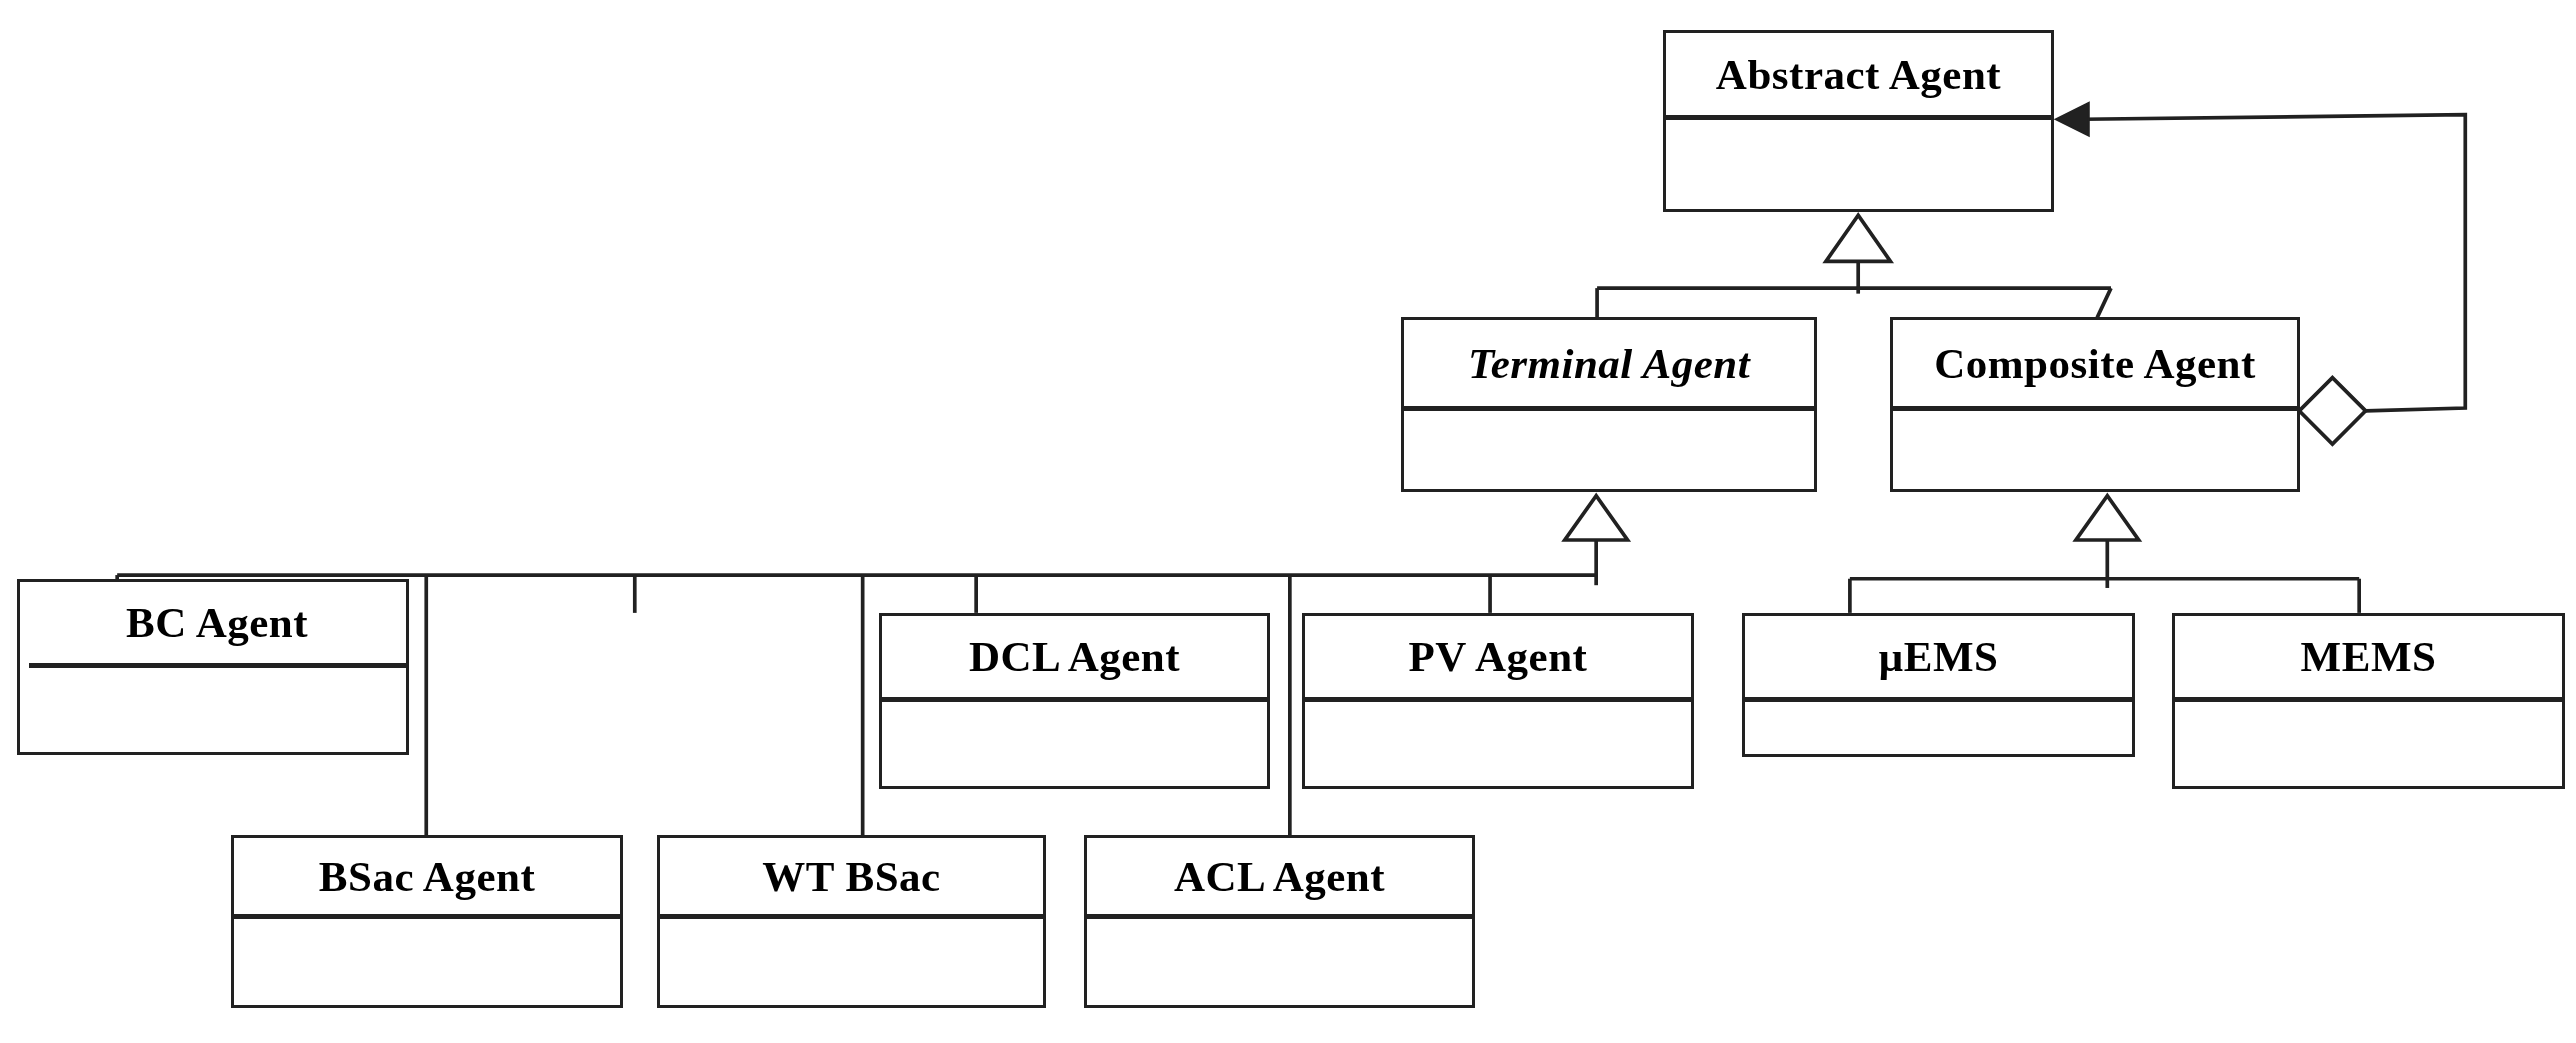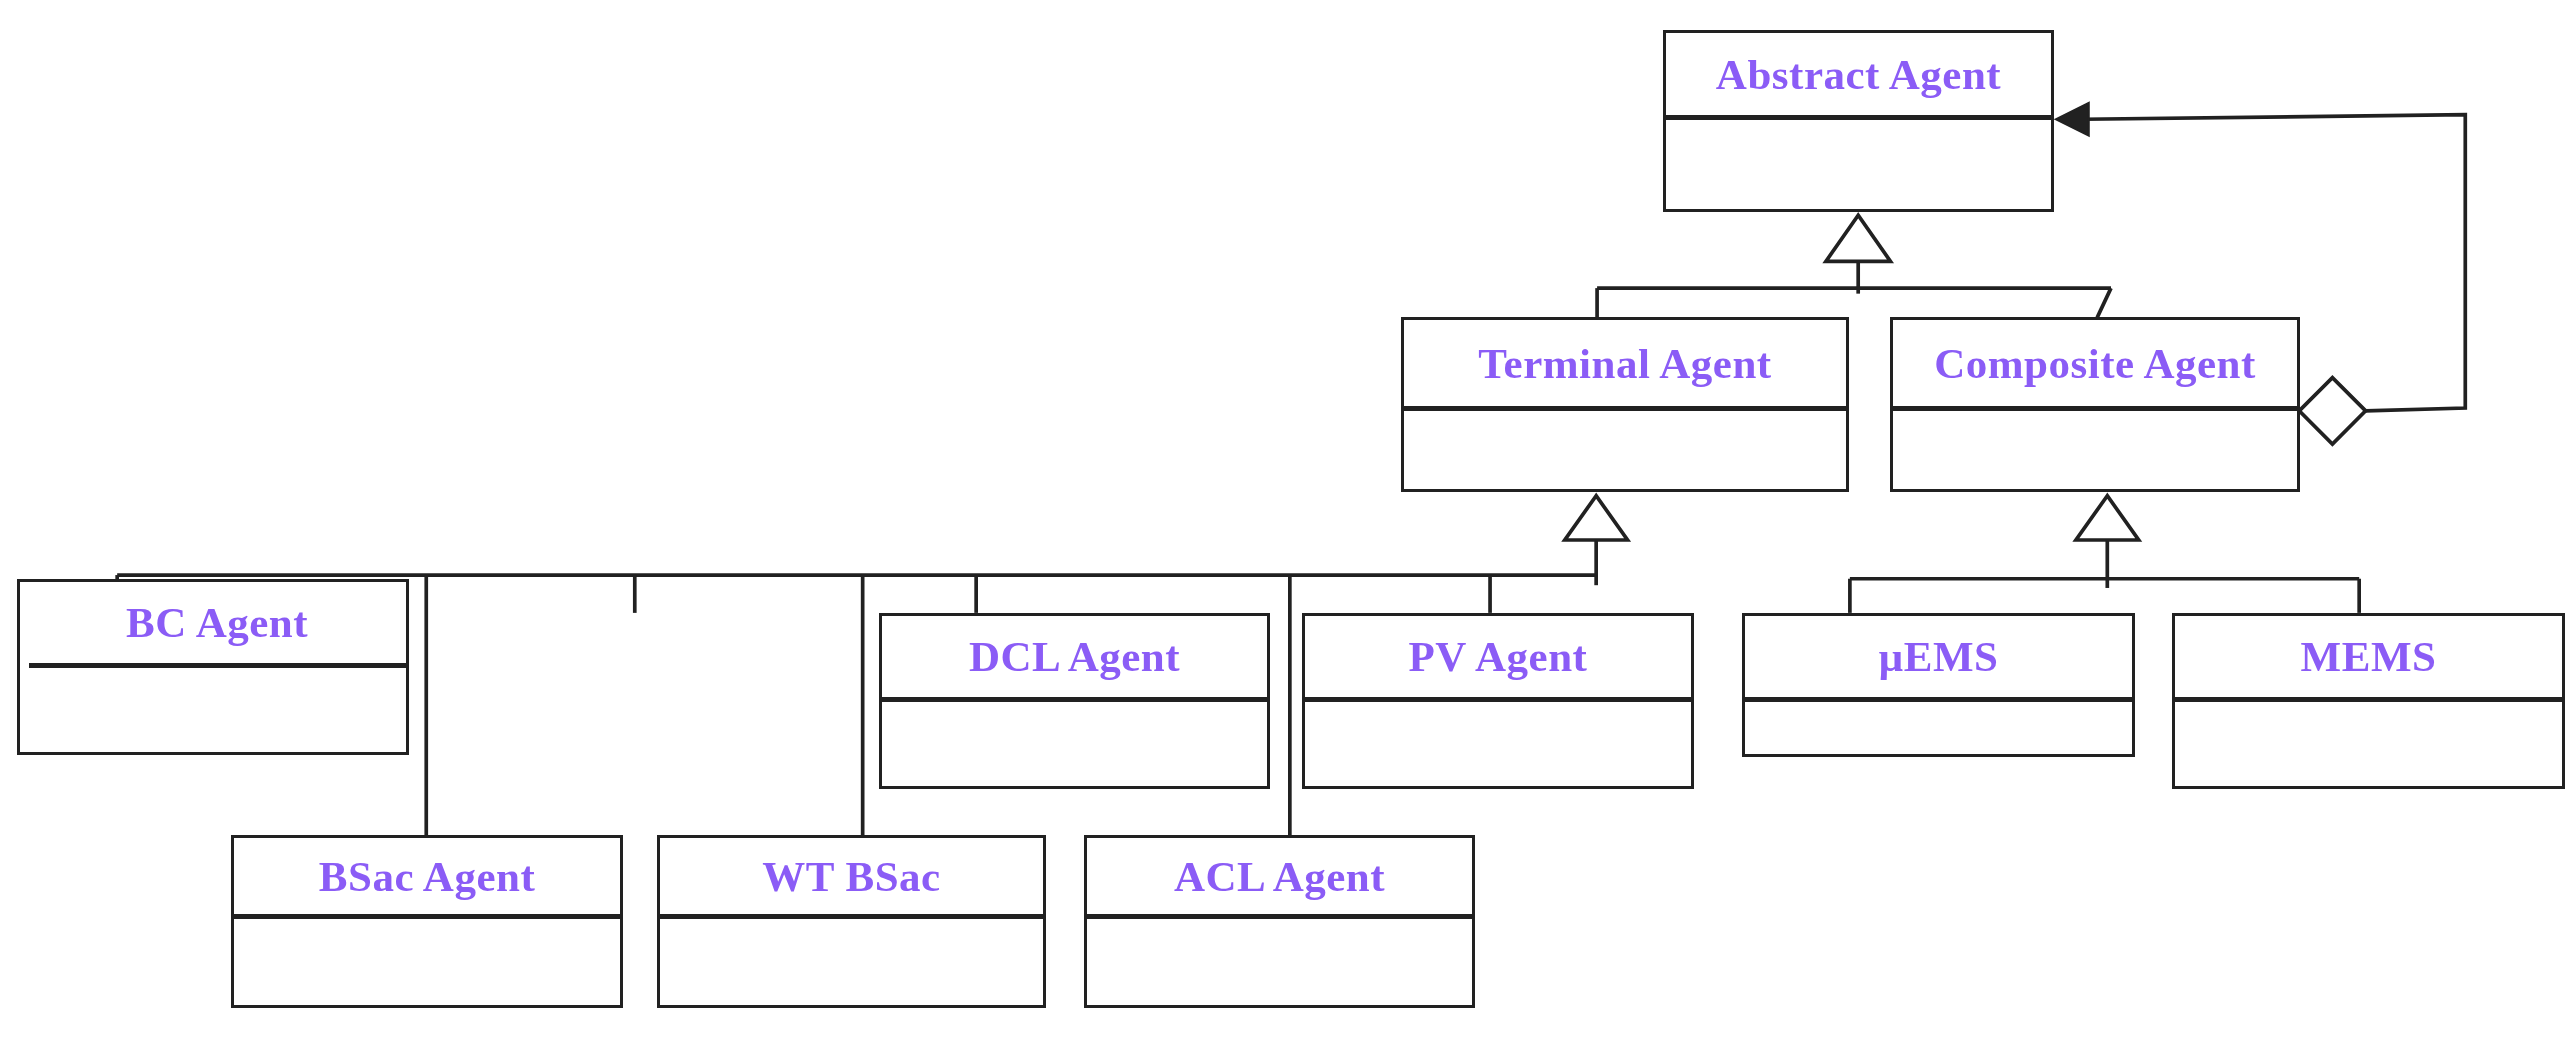--- a/index.html
+++ b/index.html
@@ -33,32 +33,32 @@
   .uml-title {
     border-bottom: 5.5px solid #212121;
     display: flex;
     align-items: center;
     justify-content: center;
     box-sizing: border-box;
   }
   .uml-title span {
     font-weight: bold;
     font-size: 43px;
-    color: #8b5cf6;
+    color: #000000;
     letter-spacing: 0.5px;
     white-space: nowrap;
   }
   .uml-body {
     flex: 1 1 auto;
   }
 
   
   .c-abstract  { left: 1663px; top:  30px; width: 391px; height: 182px; }
   .c-abstract .uml-title { height: 87px; }
-  .c-terminal  { left: 1401px; top: 317px; width: 448px; height: 175px; }
+  .c-terminal  { left: 1401px; top: 317px; width: 416px; height: 175px; font-style: italic; }
   .c-composite { left: 1890px; top: 317px; width: 410px; height: 175px; }
   .c-terminal .uml-title, .c-composite .uml-title { height: 91px; }
   .c-bc   { left:   16.6px; top: 579px; width: 392px; height: 176px; padding-left: 9px; }
   .c-bsdc { left:  440px; top: 613px; width: 393px; height: 176px; }
   .c-dcl  { left:  879px; top: 613px; width: 391px; height: 176px; }
   .c-pv   { left: 1302px; top: 613px; width: 392px; height: 176px; }
   .c-uems { left: 1742px; top: 613px; width: 393px; height: 144px; }
   .c-mems { left: 2172px; top: 613px; width: 393px; height: 176px; }
   .c-bc .uml-title, .c-bsdc .uml-title, .c-dcl .uml-title,
   .c-pv .uml-title, .c-uems .uml-title, .c-mems .uml-title { height: 86px; }

